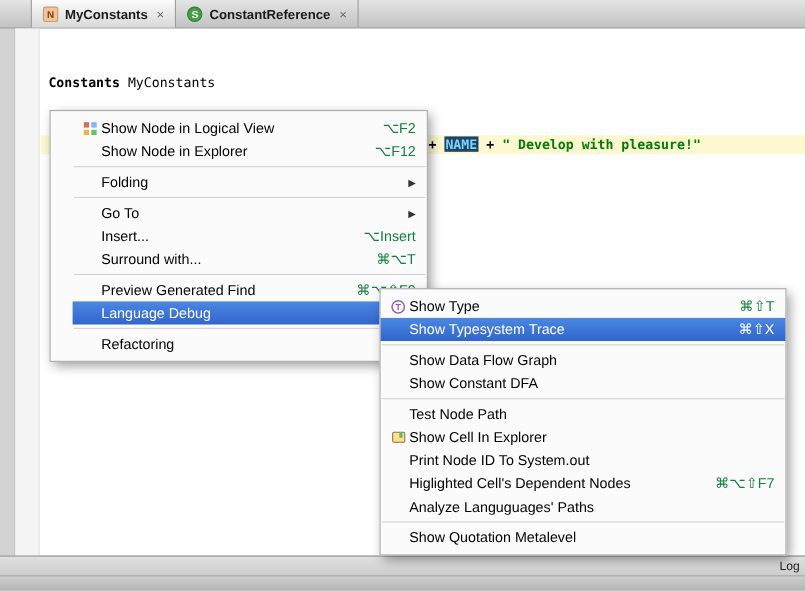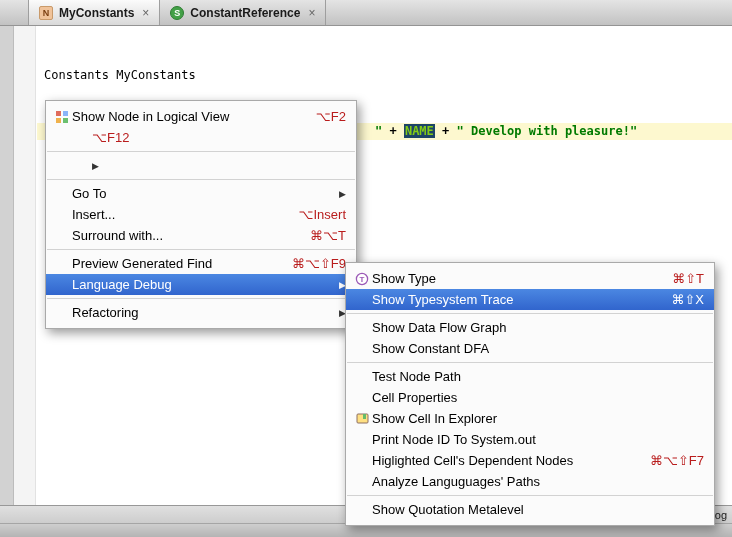--- a/index.html
+++ b/index.html
@@ -24,40 +24,40 @@
 
   
   .left-stripe { position:absolute; left:0; top:26px; width:14px; bottom:32px;
                  background:#d2d2d2; border-right:1px solid #bcbcbc; }
   .editor { position:absolute; left:14px; top:26px; right:0; bottom:32px; background:#ffffff; }
   .gutter { position:absolute; left:0; top:0; bottom:0; width:22px; background:#f4f4f4;
             border-right:1px solid #e2e2e2; }
   .code { position:absolute; left:30px; top:12px; font-family:"DejaVu Sans Mono", monospace;
           font-size:12px; line-height:15px; white-space:pre; color:#000; }
   .code-line.indent { padding-left:14px; }
-  .kw { font-weight:normal; }
+  .kw { font-weight:bold; }
   .num { color:#0000cc; font-weight:bold; }
 
   .hl-line { position:absolute; left:23px; right:0; top:97px; height:17px; background:#fdf8cf; }
   .hl-frag { position:absolute; left:338px; top:1px; font-family:"DejaVu Sans Mono", monospace;
              font-size:12px; font-weight:bold; white-space:pre; }
   .str { color:#007a00; }
   .plus { color:#000; }
-  .name-token { background:#1d4466; color:#84cc16; padding:0 1px; }
+  .name-token { background:#1d4466; color:#7dd3fc; padding:0 1px; }
 
   
   .menu { position:absolute; background:#fbfbfb; border:1px solid #a9a9a9;
           box-shadow:3px 4px 10px rgba(0,0,0,0.4); padding:5px 0; z-index:10; }
-  .ctx-menu { left:45px; top:100px; width:312px; }
+  .ctx-menu { left:45px; top:100px; width:344px;padding-left:20px; }
   .sub-menu { left:345px; top:262px; width:370px; z-index:11; }
   .mi { height:21px; display:flex; align-items:center; padding:0 10px 0 6px; color:#000;
         font-size:13px; white-space:nowrap; }
   .mi .ic { width:20px; min-width:20px; display:flex; align-items:center; justify-content:center; }
   .mi .lbl { flex:1; overflow:hidden; }
-  .mi .sc { margin-left:20px; color:#b91c1c; }
+  .mi .sc { margin-left:20px; color:#15803d; }
   .mi .arrow { margin-left:20px; font-size:9px; color:#333; }
   .mi.sel { background:linear-gradient(#4b87e2,#3165cd); color:#fff; }
   .mi.sel .sc, .mi.sel .arrow { color:#fff; }
   .sep { height:1px; background:#d2d2d2; margin:3px 1px; }
 
   
   .statusbar { position:absolute; left:0; right:0; top:505px; height:18px;
                background:linear-gradient(#e0e0e0,#cdcdcd); border-top:1px solid #989898;
                display:flex; align-items:center; justify-content:flex-end; padding-right:5px; }
   .log-btn { font-size:11px; color:#222; }
@@ -107,25 +107,27 @@
             <rect x="7" y="0" width="5" height="5" fill="#8ab4f8"></rect>
             <rect x="0" y="7" width="5" height="5" fill="#f0b24c"></rect>
             <rect x="7" y="7" width="5" height="5" fill="#6cc070"></rect>
           </svg>
         </span>
       <span class="lbl">Show Node in Logical View</span>
       <span class="sc">⌥F2</span>
     </div>
     <div class="mi">
       <span class="ic"></span>
+      <span class="lbl">Show Node in Explorer</span>
       <span class="sc">⌥F12</span>
     </div>
     <div class="sep"></div>
     <div class="mi">
       <span class="ic"></span>
+      <span class="lbl">Folding</span>
       <span class="arrow">▶</span>
     </div>
     <div class="sep"></div>
     <div class="mi">
       <span class="ic"></span>
       <span class="lbl">Go To</span>
       <span class="arrow">▶</span>
     </div>
     <div class="mi">
       <span class="ic"></span>
@@ -180,24 +182,20 @@
     <div class="mi">
       <span class="ic"></span>
       <span class="lbl">Show Constant DFA</span>
     </div>
     <div class="sep"></div>
     <div class="mi">
       <span class="ic"></span>
       <span class="lbl">Test Node Path</span>
     </div>
     <div class="mi">
-      <span class="ic"></span>
-      <span class="lbl">Cell Properties</span>
-    </div>
-    <div class="mi">
       <span class="ic">
           <svg width="13" height="13">
             <rect x="1" y="2" width="11" height="9" rx="1" fill="#ffe082" stroke="#8d6e63" stroke-width="1"></rect>
             <rect x="7" y="2" width="3" height="5" fill="#66bb6a"></rect>
           </svg>
         </span>
       <span class="lbl">Show Cell In Explorer</span>
     </div>
     <div class="mi">
       <span class="ic"></span>

